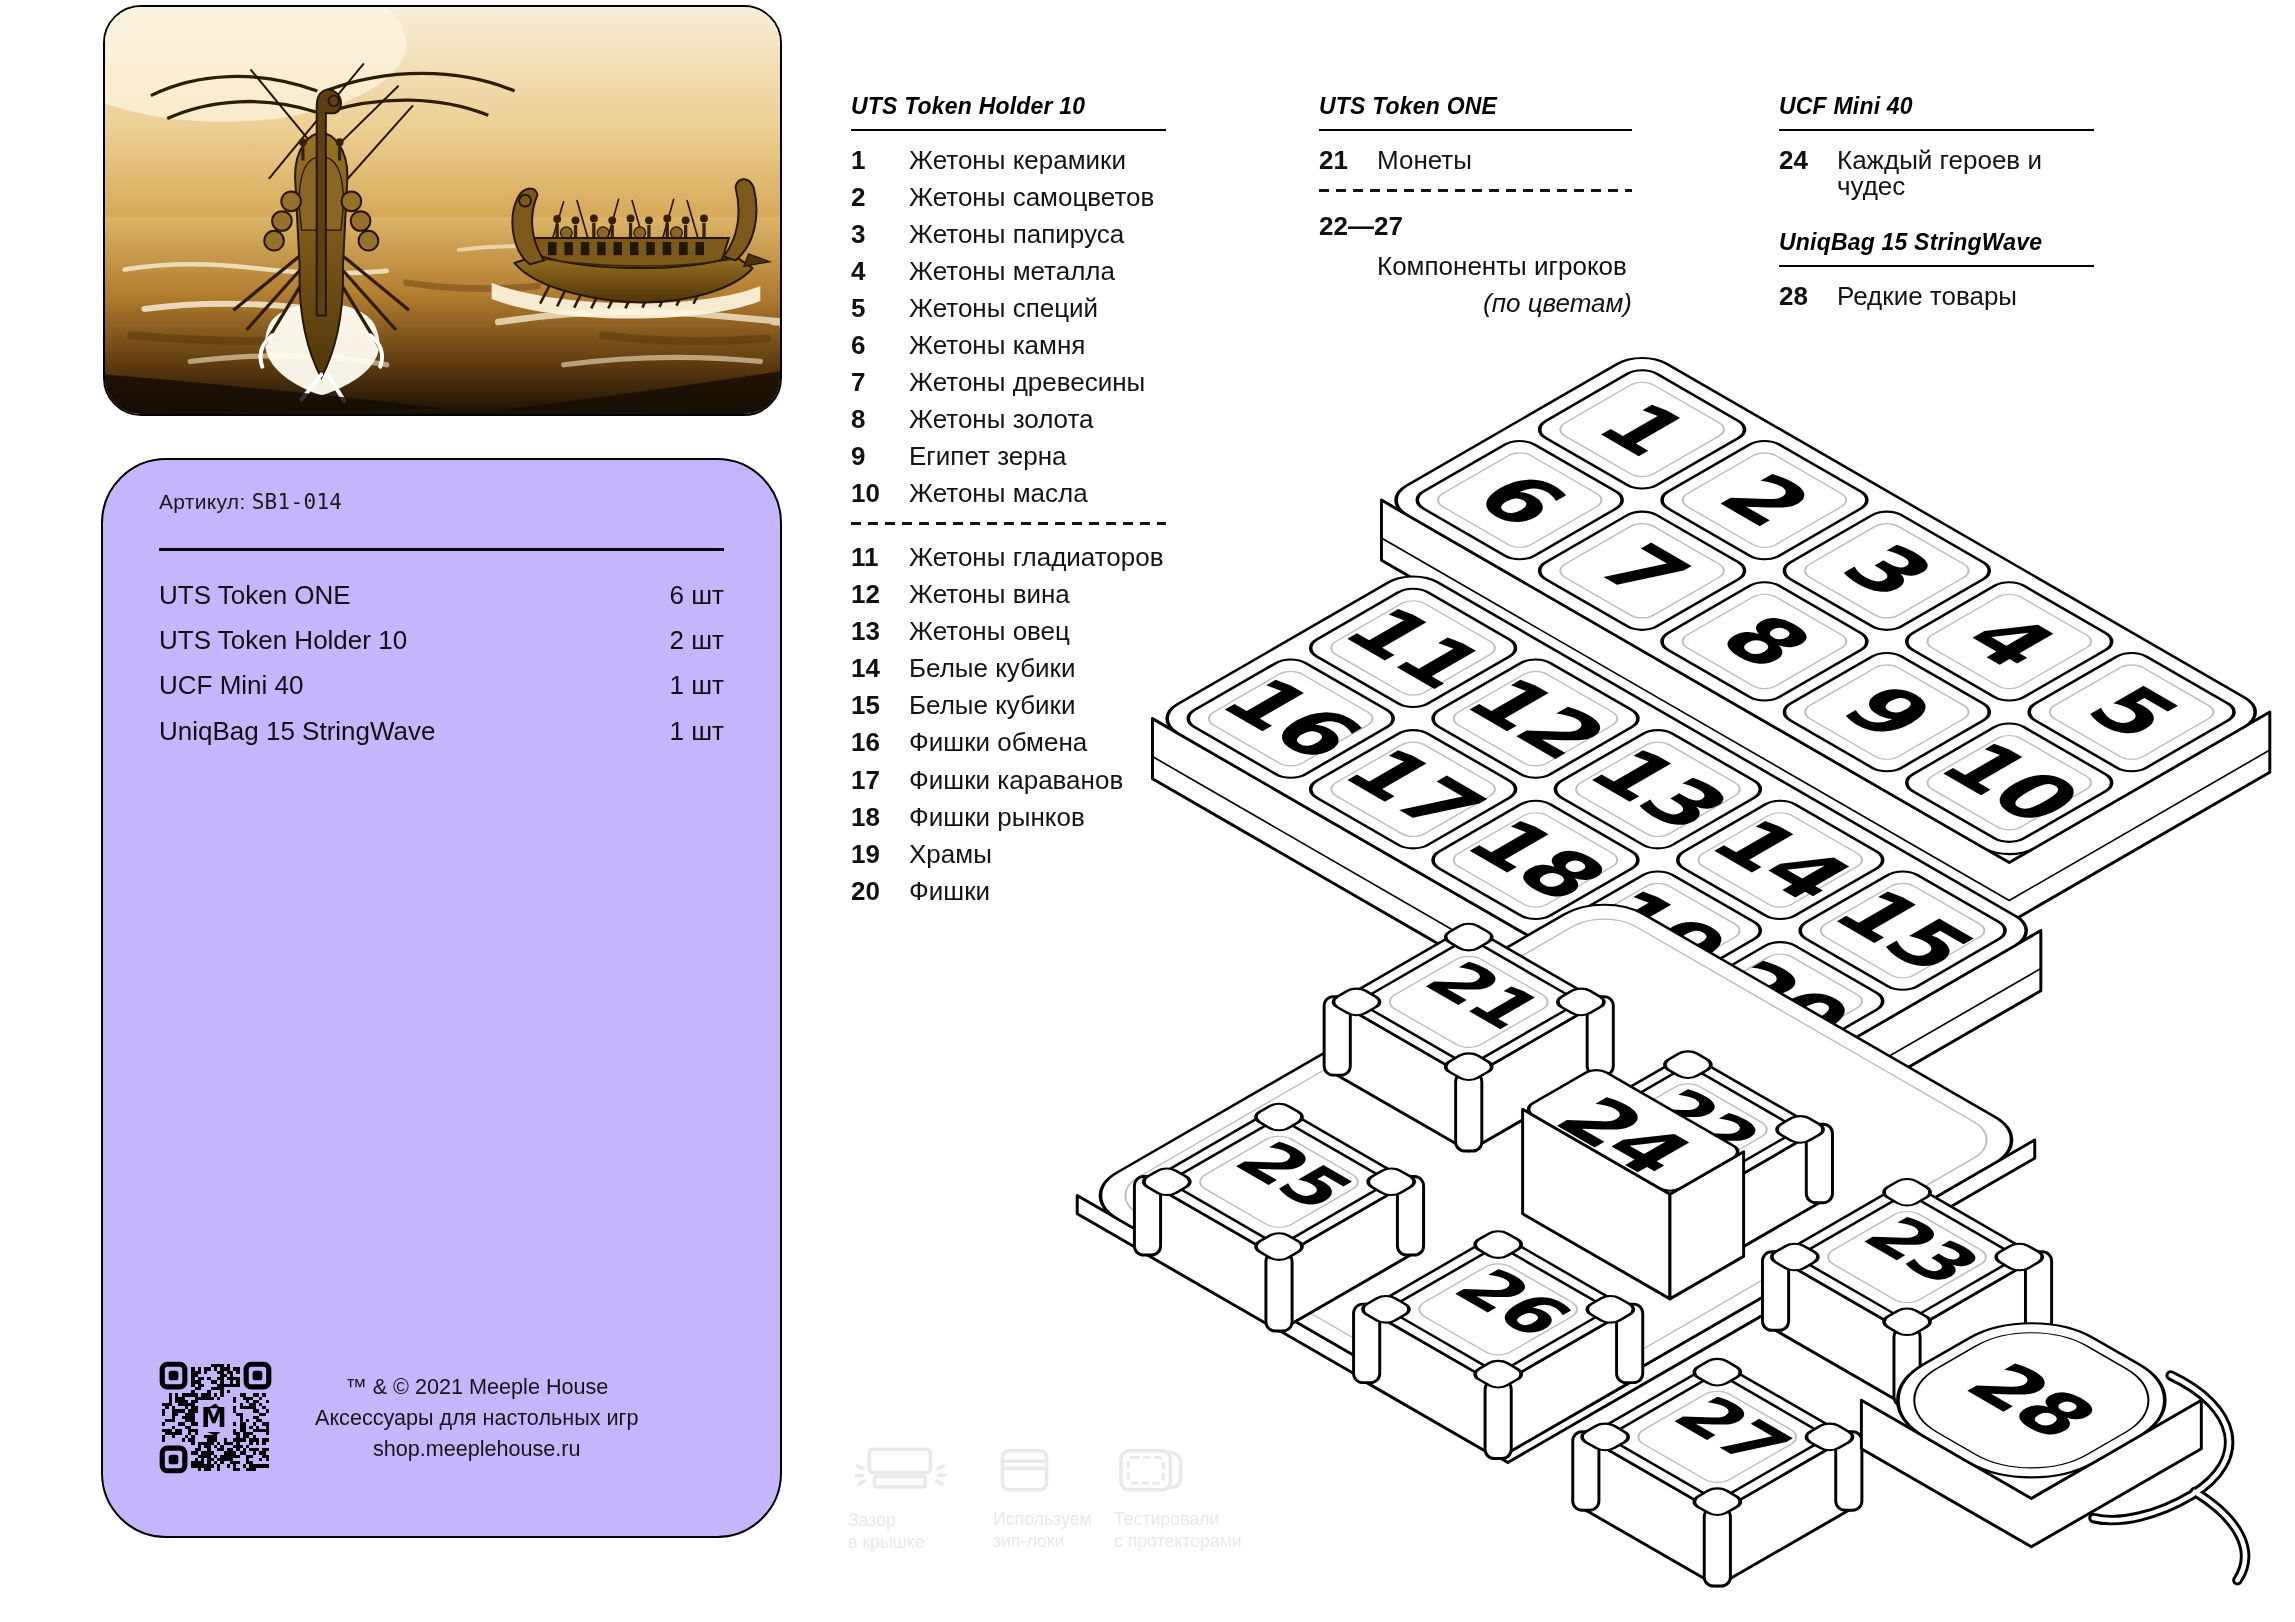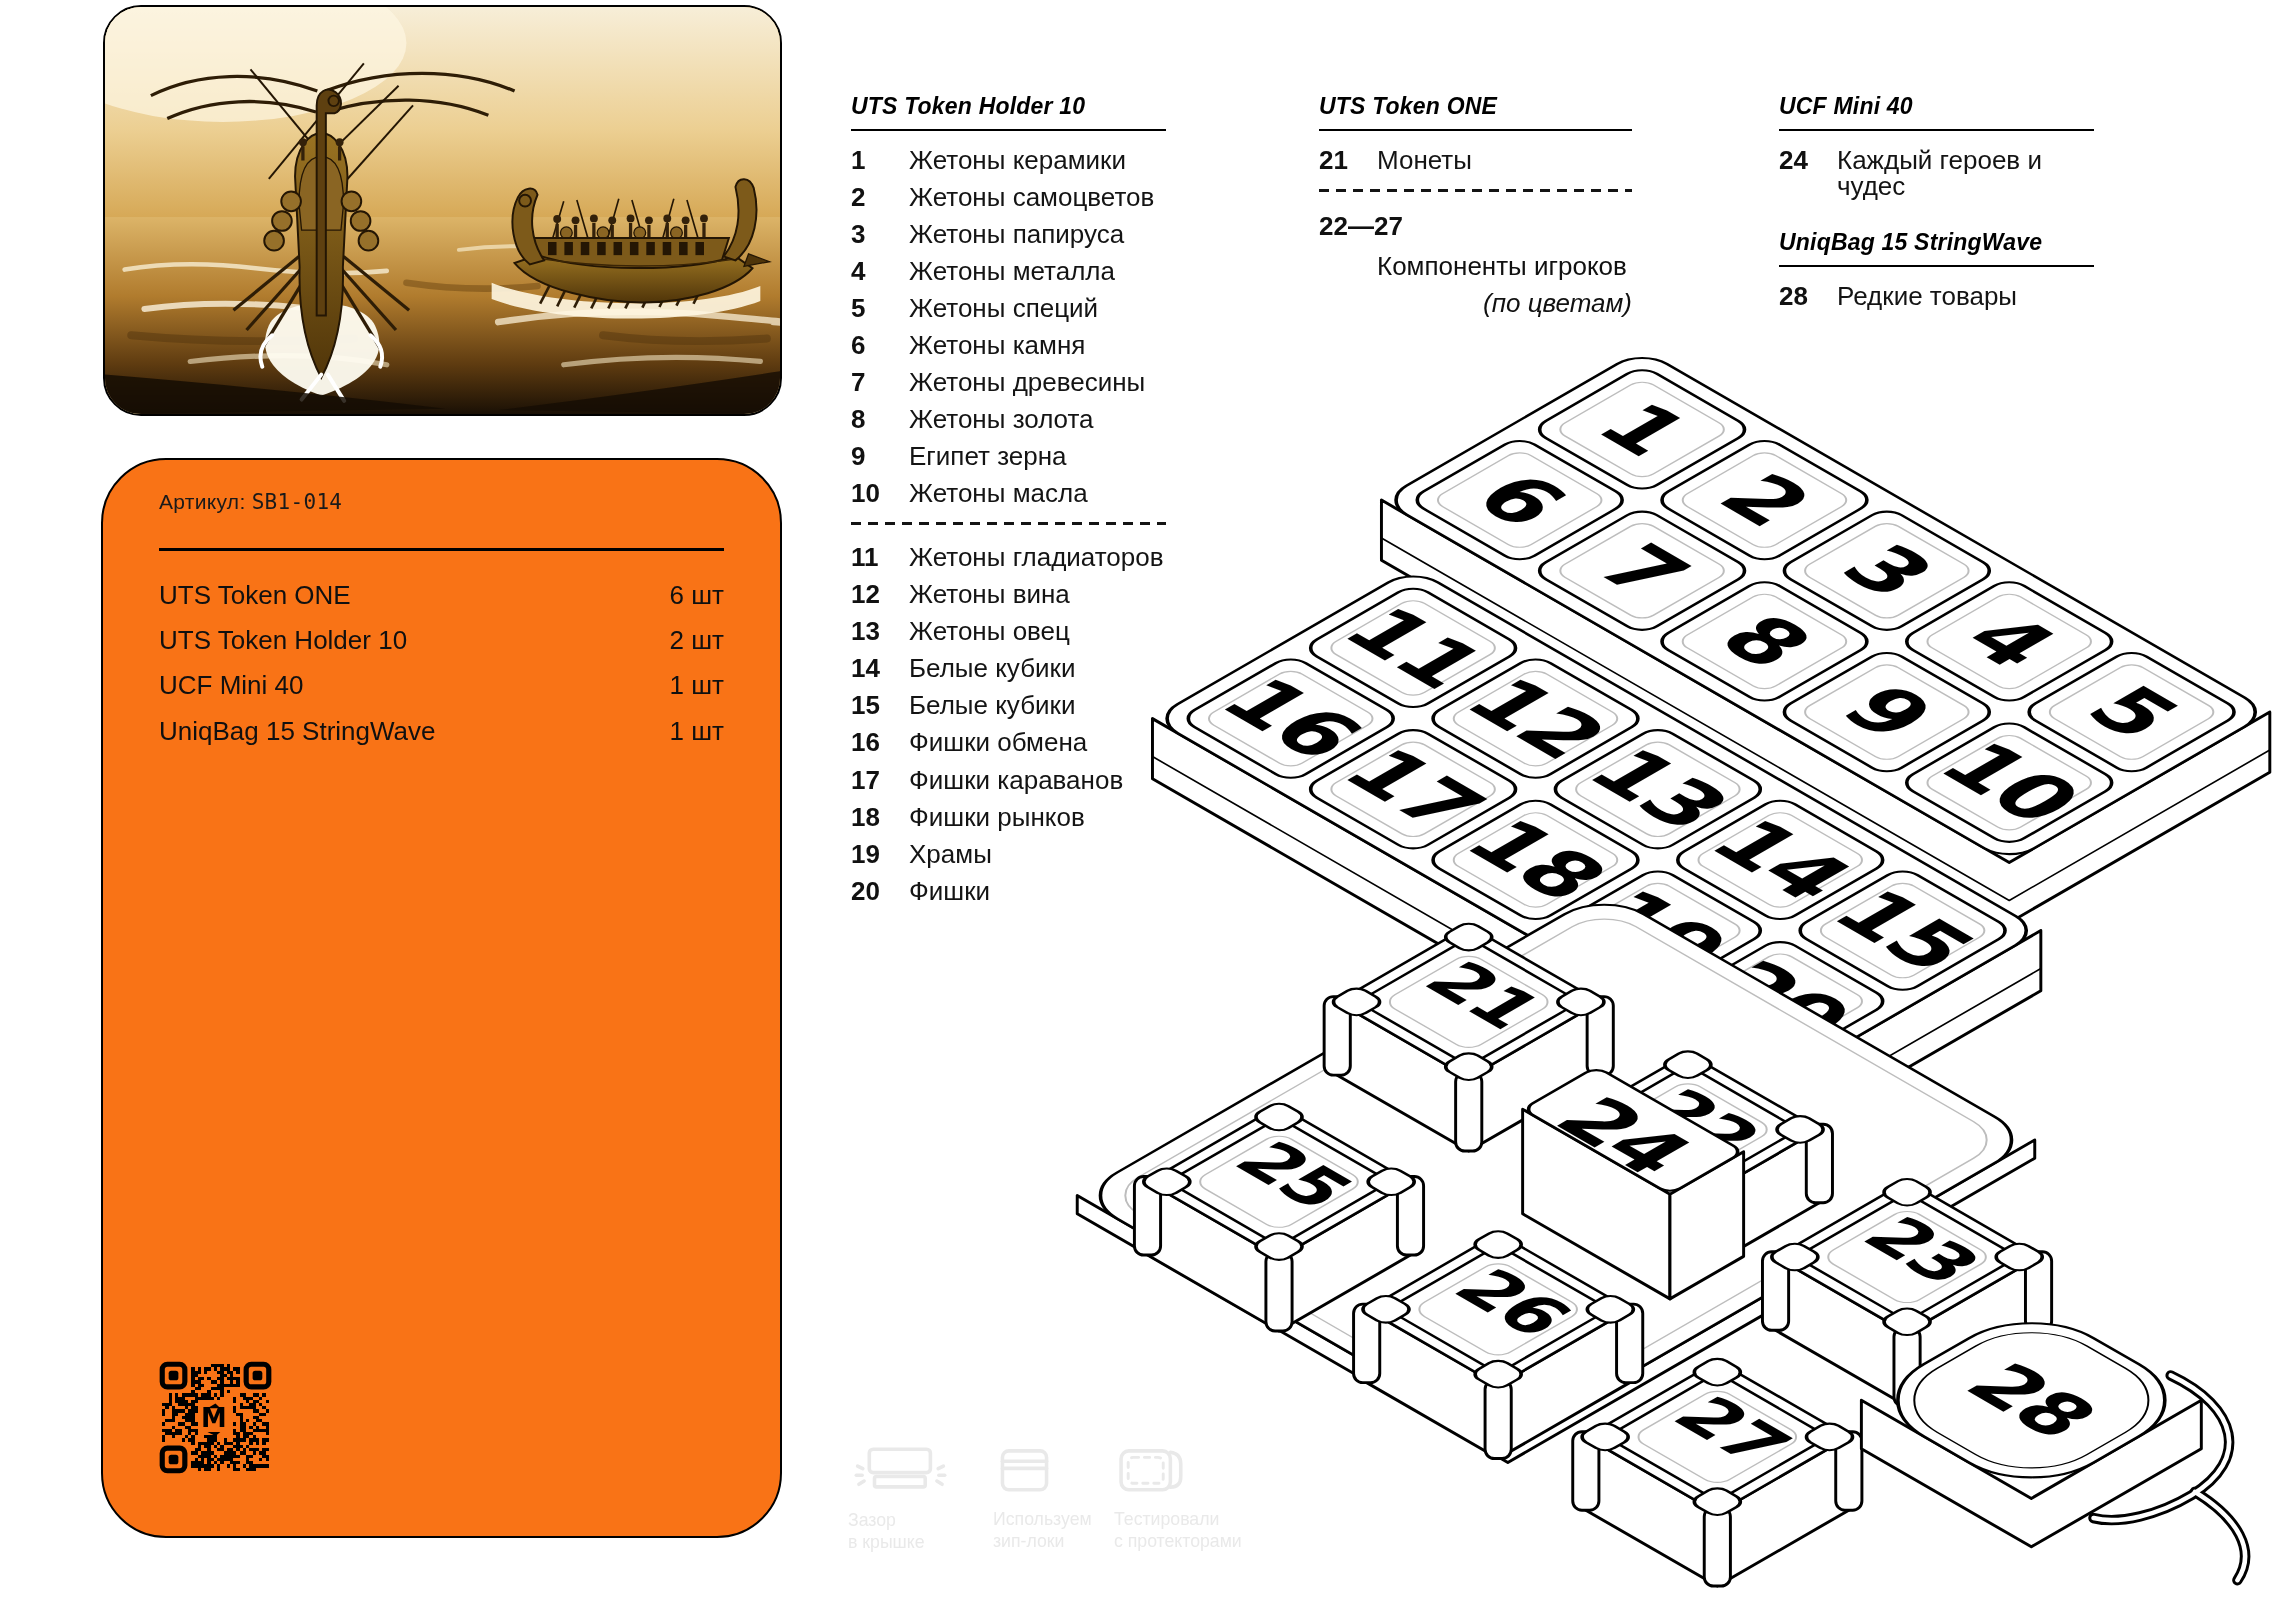--- a/index.html
+++ b/index.html
@@ -10,21 +10,21 @@
   
   .card-art{
     position:absolute;left:103px;top:5.2px;width:675px;height:407px;
     border:2.6px solid #000;border-radius:38px;overflow:hidden;background:#e9cf96;
   }
   .card-art svg{display:block;width:100%;height:100%;}
   
   .card-info{
     position:absolute;left:101px;top:458px;width:681px;height:1080px;
     border:2.6px solid #000;border-radius:65px;box-sizing:border-box;
-    padding:30px 56px 0 56px;background:#f97316;
+    padding:30px 56px 0 56px;background:#c4b5fd;
   }
   .sku-line{font-size:21px;color:#1a1a1a;letter-spacing:0.3px;}
   .sku-code{font-family:"DejaVu Sans Mono",monospace;font-size:21px;}
   .prod-title{
     margin-top:9.2px;font-size:54px;font-weight:900;letter-spacing:0.7px;
     -webkit-text-stroke:1.6px #000;color:#000;font-family:"Liberation Sans",sans-serif;
   }
   .rule{height:2.6px;background:#000;margin-top:34px;}
   .components{margin-top:29px;font-size:26px;color:#101010;}
   .comp-row{display:flex;justify-content:space-between;margin-bottom:14.4px;}
@@ -270,20 +270,25 @@
           <rect x="2" y="2" width="3" height="3" rx="0.8" fill="#000"></rect>
           <rect x="26" y="0" width="7" height="7" rx="1.6" fill="none" stroke="#000" stroke-width="1.6"></rect>
           <rect x="28" y="2" width="3" height="3" rx="0.8" fill="#000"></rect>
           <rect x="0" y="26" width="7" height="7" rx="1.6" fill="none" stroke="#000" stroke-width="1.6"></rect>
           <rect x="2" y="28" width="3" height="3" rx="0.8" fill="#000"></rect>
           <path d="M16.5 12.2 L18 13.6 L14 13.6 Z" fill="#000"></path>
           <text x="16" y="19.6" font-family="DejaVu Sans" font-weight="bold" font-size="8" text-anchor="middle" fill="#000">M</text>
           <path d="M16.5 20.6 L18 19.4 L14 19.4 Z" fill="#000" transform="translate(0,1.6)"></path>
         </svg>
       </div>
+    <div class="footer-text">
+      <div>™ &amp; © 2021 Meeple House</div>
+      <div>Аксессуары для настольных игр</div>
+      <div>shop.meeplehouse.ru</div>
+    </div>
   </div>
 </div>
 
 <div class="legend-col" id="col1">
   <div class="col-header">UTS Token Holder 10</div>
   <div class="list">
     <div class="li">
         <span class="num">1</span>
         <span class="lbl">Жетоны керамики</span>
       </div>

